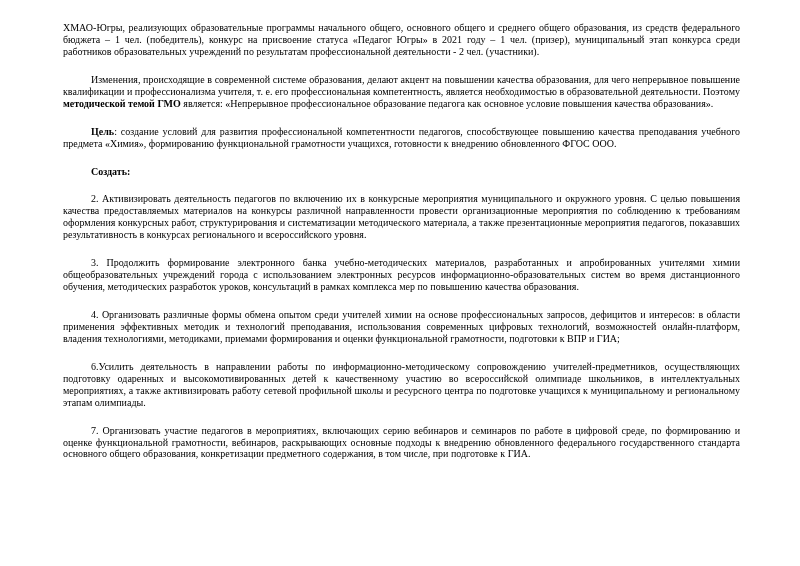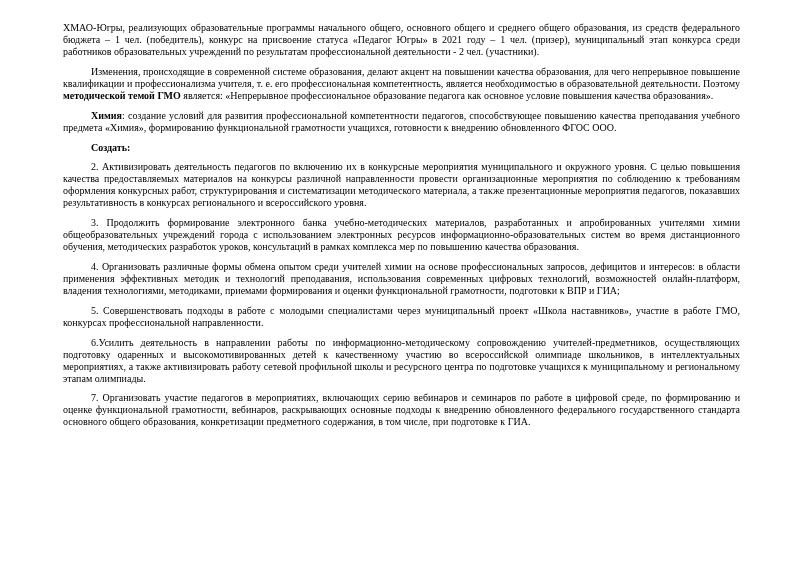--- a/index.html
+++ b/index.html
@@ -23,51 +23,50 @@
   }
   .para {
     font-size: 10px;
     line-height: 1.195;
     text-align: justify;
     text-justify: inter-word;
     margin: 0 0 0 0;
     hyphens: none;
   }
   .para + .para {
-    margin-top: 8px;
+    margin-top: 16px;
   }
   .gap-before {
     margin-top: 8.5px;
   }
   .indent {
     text-indent: 28px;
   }
   b, .bold {
     font-weight: bold;
   }
 </style>
 </head>
 <body>
 
 <div class="page">
 
   <p class="para">ХМАО-Югры, реализующих образовательные программы начального общего, основного общего и среднего общего образования, из средств федерального бюджета – 1 чел. (победитель), конкурс на присвоение статуса «Педагог Югры» в 2021 году – 1 чел. (призер), муниципальный этап конкурса среди работников образовательных учреждений по результатам профессиональной деятельности - 2 чел. (участники).</p>
 
   <p class="para indent gap-before"><span>Изменения, происходящие в современной системе образования, делают акцент на повышении качества образования, для чего непрерывное повышение квалификации и профессионализма учителя, т. е. его профессиональная компетентность, является необходимостью в образовательной деятельности. Поэтому <b>методической темой ГМО</b> является: «Непрерывное профессиональное образование педагога как основное условие повышения качества образования».</span></p>
 
-  <p class="para indent"><span><b>Химия</b>: создание условий для развития профессиональной компетентности педагогов, способствующее повышению качества преподавания учебного предмета «Химия», формированию функциональной грамотности учащихся, готовности к внедрению обновленного ФГОС ООО.</span></p>
+  <p class="para indent"><span><b>Цель</b>: создание условий для развития профессиональной компетентности педагогов, способствующее повышению качества преподавания учебного предмета «Химия», формированию функциональной грамотности учащихся, готовности к внедрению обновленного ФГОС ООО.</span></p>
 
   <p class="para indent"><b><b>Создать:</b></b></p>
 
 
   <p class="para indent">2. Активизировать деятельность педагогов по включению их в конкурсные мероприятия муниципального и окружного уровня. С целью повышения качества предоставляемых материалов на конкурсы различной направленности провести организационные мероприятия по соблюдению к требованиям оформления конкурсных работ, структурирования и систематизации методического материала, а также презентационные мероприятия педагогов, показавших результативность в конкурсах регионального и всероссийского уровня.</p>
 
   <p class="para indent">3. Продолжить формирование электронного банка учебно-методических материалов, разработанных и апробированных учителями химии общеобразовательных учреждений города с использованием электронных ресурсов информационно-образовательных систем во время дистанционного обучения, методических разработок уроков, консультаций в рамках комплекса мер по повышению качества образования.</p>
 
   <p class="para indent">4. Организовать различные формы обмена опытом среди учителей химии на основе профессиональных запросов, дефицитов и интересов: в области применения эффективных методик и технологий преподавания, использования современных цифровых технологий, возможностей онлайн-платформ, владения технологиями, методиками, приемами формирования и оценки функциональной грамотности, подготовки к ВПР и ГИА;</p>
 
-  <p class="para indent">5. Совершенствовать подходы в работе с молодыми специалистами через муниципальный проект «Школа наставников», участие в работе ГМО, конкурсах профессиональной направленности.</p>
 
   <p class="para indent">6.Усилить деятельность в направлении работы по информационно-методическому сопровождению учителей-предметников, осуществляющих подготовку одаренных и высокомотивированных детей к качественному участию во всероссийской олимпиаде школьников, в интеллектуальных мероприятиях, а также активизировать работу сетевой профильной школы и ресурсного центра по подготовке учащихся к муниципальному и региональному этапам олимпиады.</p>
 
   <p class="para indent">7. Организовать участие педагогов в мероприятиях, включающих серию вебинаров и семинаров по работе в цифровой среде, по формированию и оценке функциональной грамотности, вебинаров, раскрывающих основные подходы к внедрению обновленного федерального государственного стандарта основного общего образования, конкретизации предметного содержания, в том числе, при подготовке к ГИА.</p>
 
 </div>
 
 </body></html>

